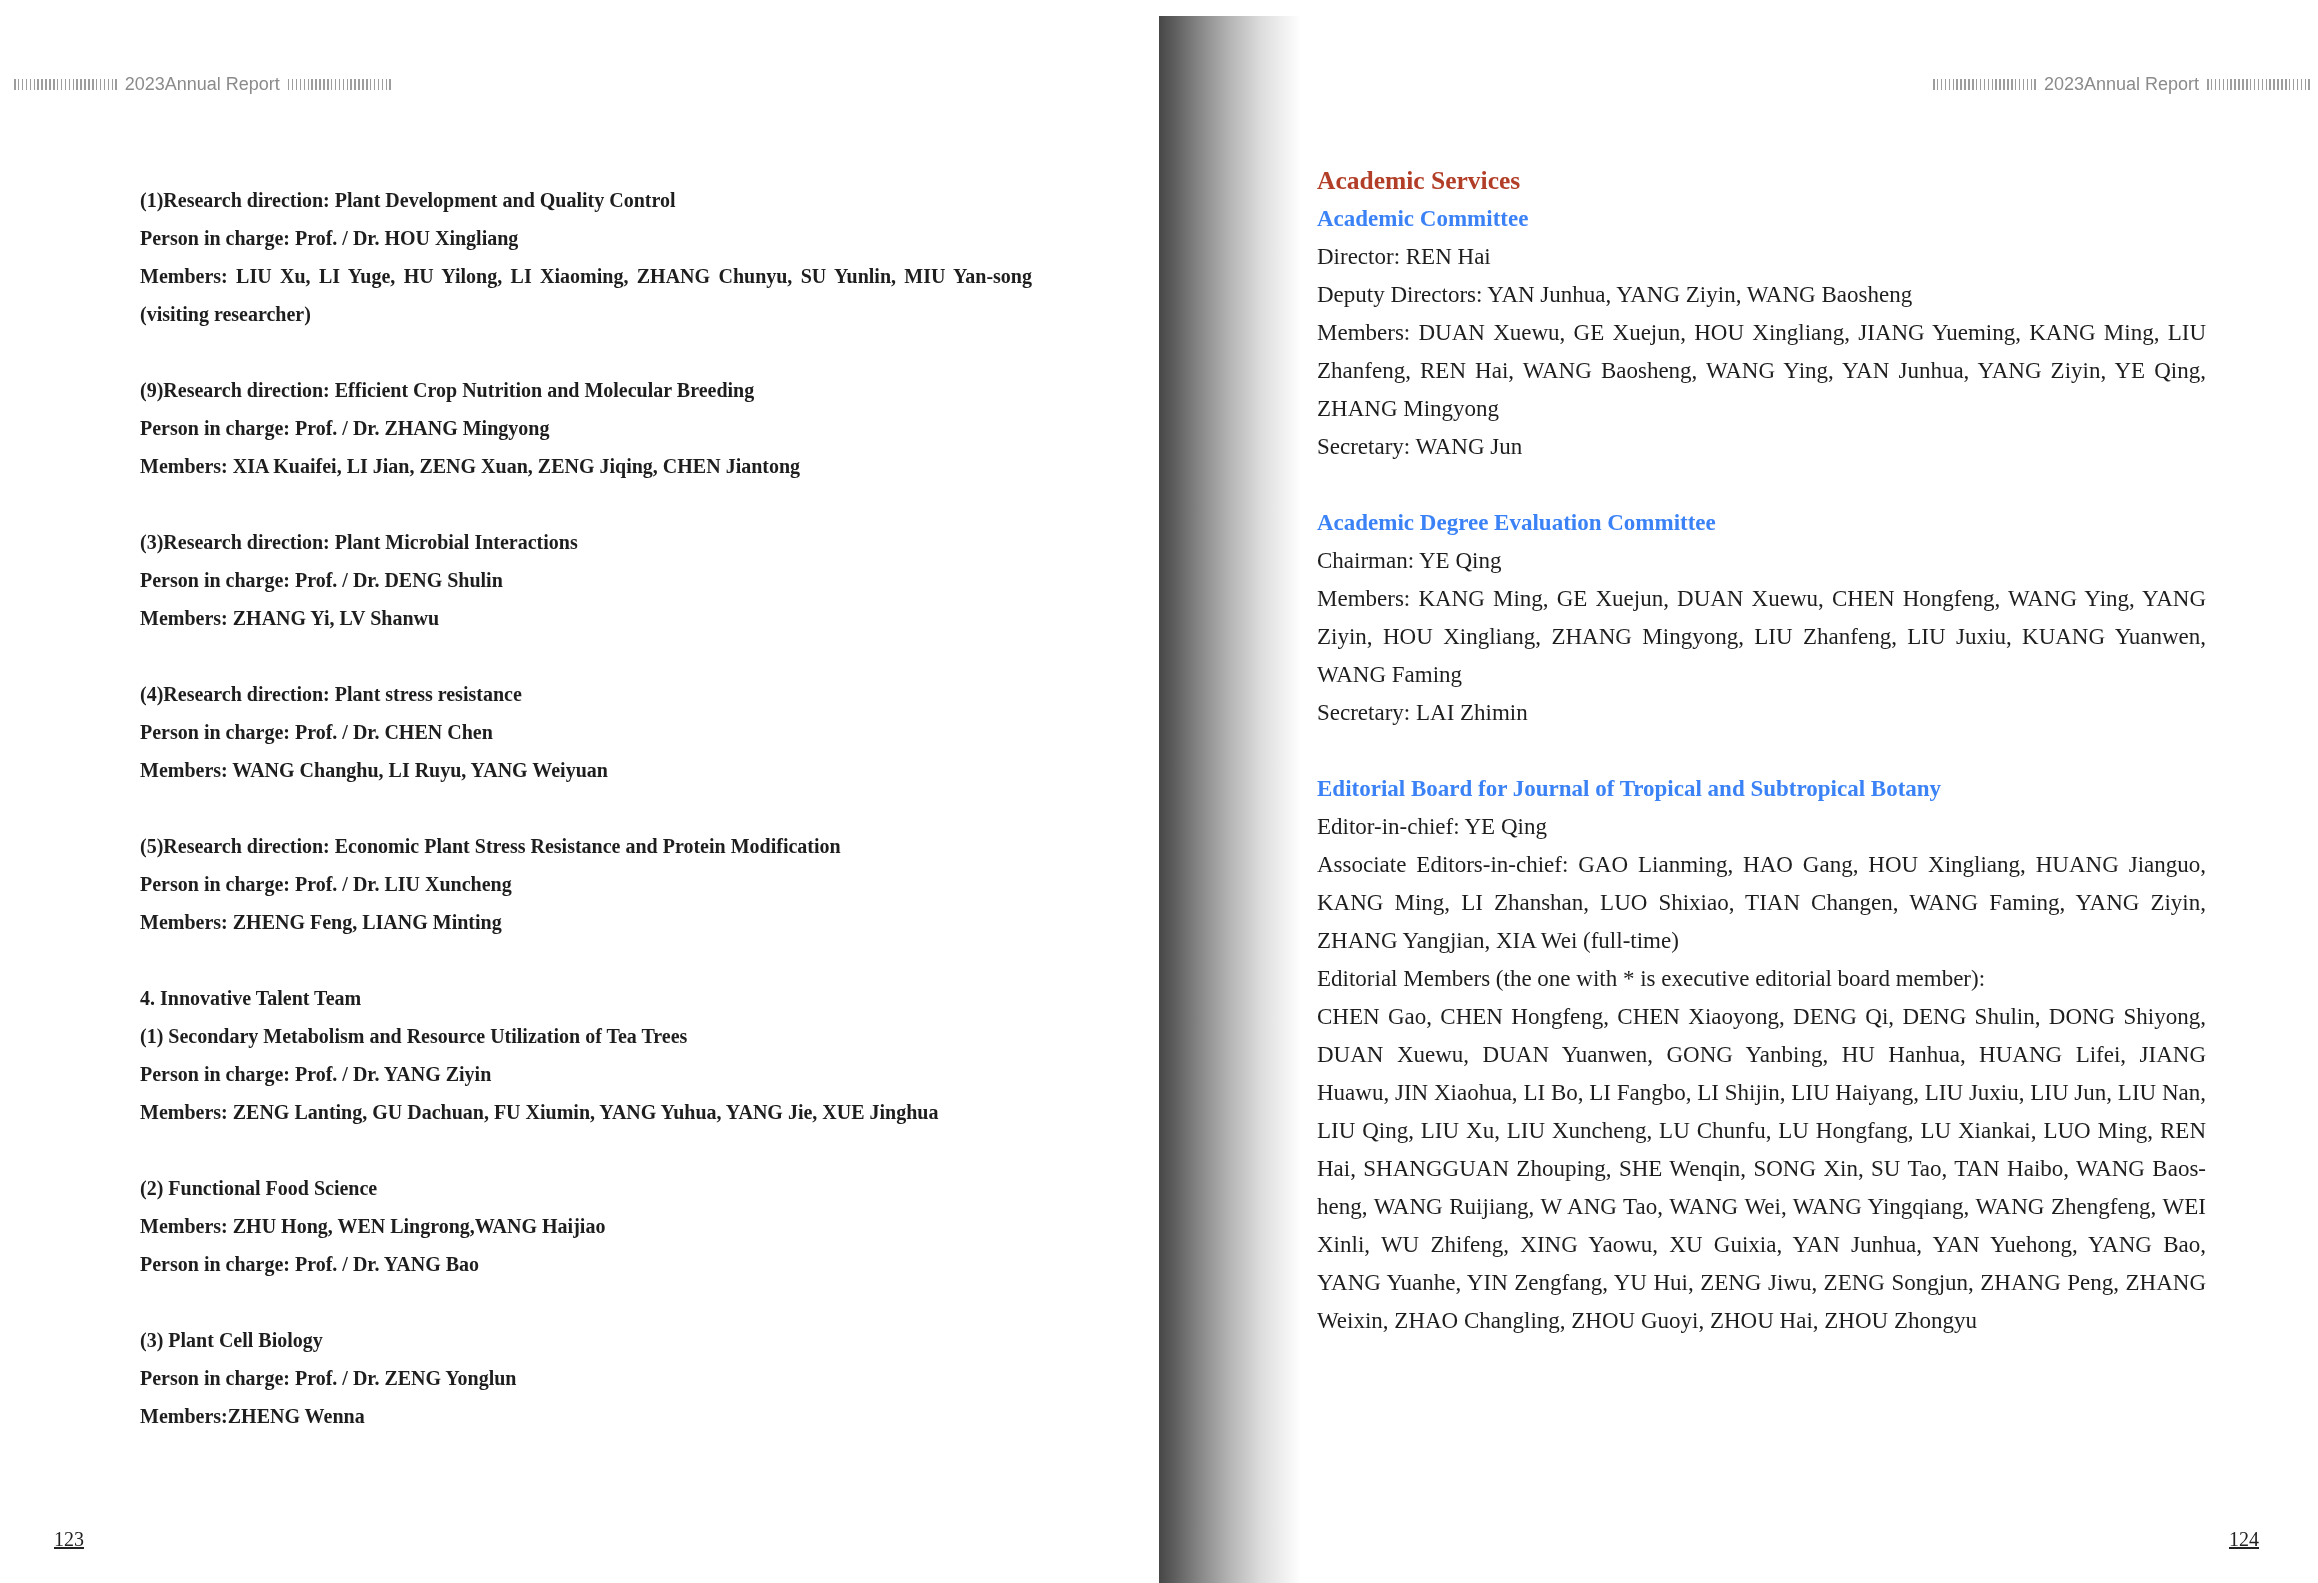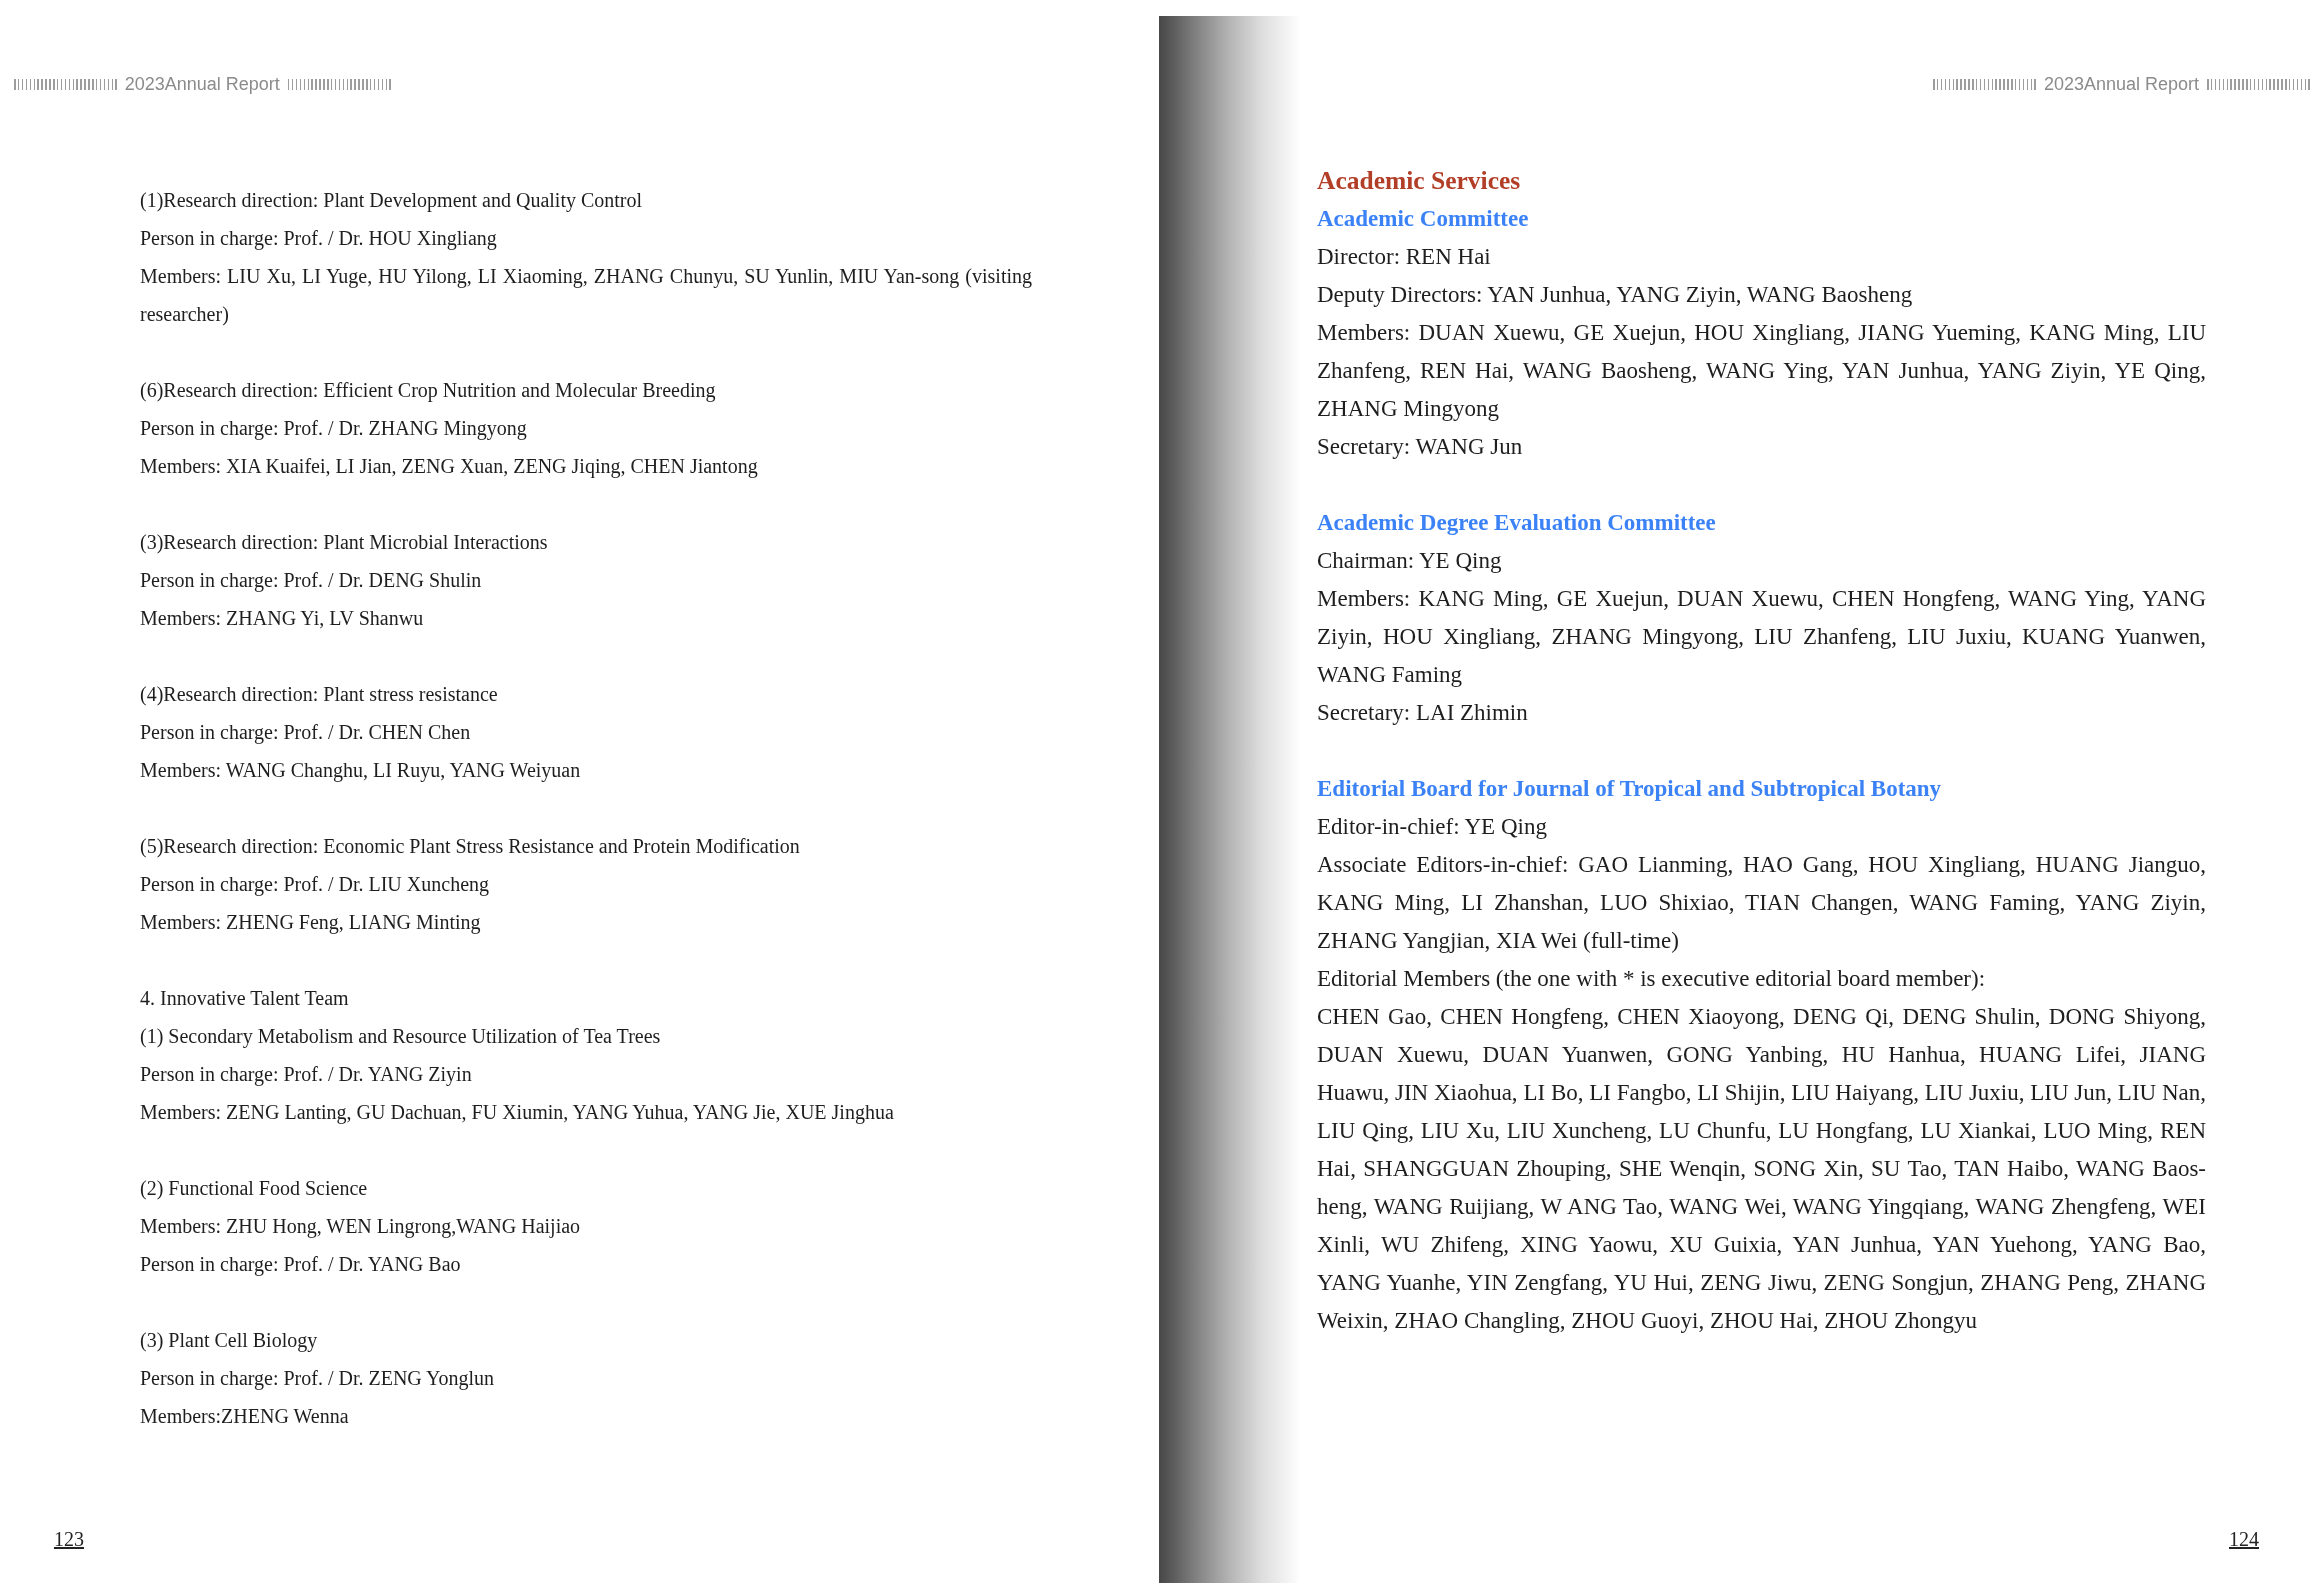--- a/index.html
+++ b/index.html
@@ -58,21 +58,21 @@
     width: 892px;
     font-size: 20px;
   }
   .page-body.right {
     position: absolute;
     left: 1317px;
     top: 146px;
     width: 889px;
     font-size: 23px;
   }
-  .block { margin-bottom: 38px; }
+  .block { margin-bottom: 38px; font-weight: bold; }
   .block:last-child { margin-bottom: 0; }
 
   .services-title {
     margin: 0;
     font-size: 25.5px;
     font-weight: bold;
     line-height: 38px;
     color: #b23e27;
   }
   .rp-section h2 {
@@ -114,21 +114,21 @@
     <span class="header-strip"></span>
   </div>
 
   <main class="page-body left">
     <div class="block">
       <p>(1)Research direction: Plant Development and Quality Control</p>
       <p>Person in charge: Prof. / Dr. HOU Xingliang</p>
       <p>Members: LIU Xu, LI Yuge, HU Yilong, LI Xiaoming, ZHANG Chunyu, SU Yunlin, MIU Yan-song (visiting researcher)</p>
     </div>
     <div class="block">
-      <p>(6)Research direction: Efficient Crop Nutrition and Molecular Breeding</p>
+      <p>(9)Research direction: Efficient Crop Nutrition and Molecular Breeding</p>
       <p>Person in charge: Prof. / Dr. ZHANG Mingyong</p>
       <p>Members: XIA Kuaifei, LI Jian, ZENG Xuan, ZENG Jiqing, CHEN Jiantong</p>
     </div>
     <div class="block">
       <p>(3)Research direction: Plant Microbial Interactions</p>
       <p>Person in charge: Prof. / Dr. DENG Shulin</p>
       <p>Members: ZHANG Yi, LV Shanwu</p>
     </div>
     <div class="block">
       <p>(4)Research direction: Plant stress resistance</p>

